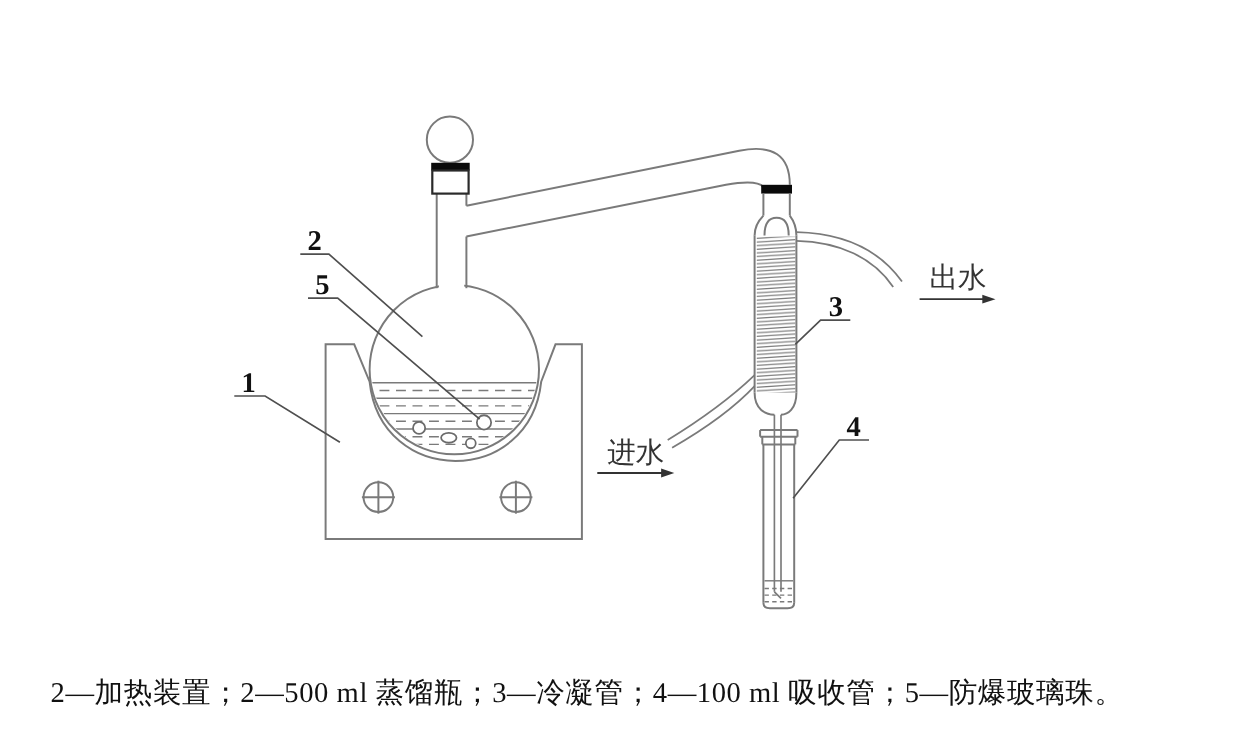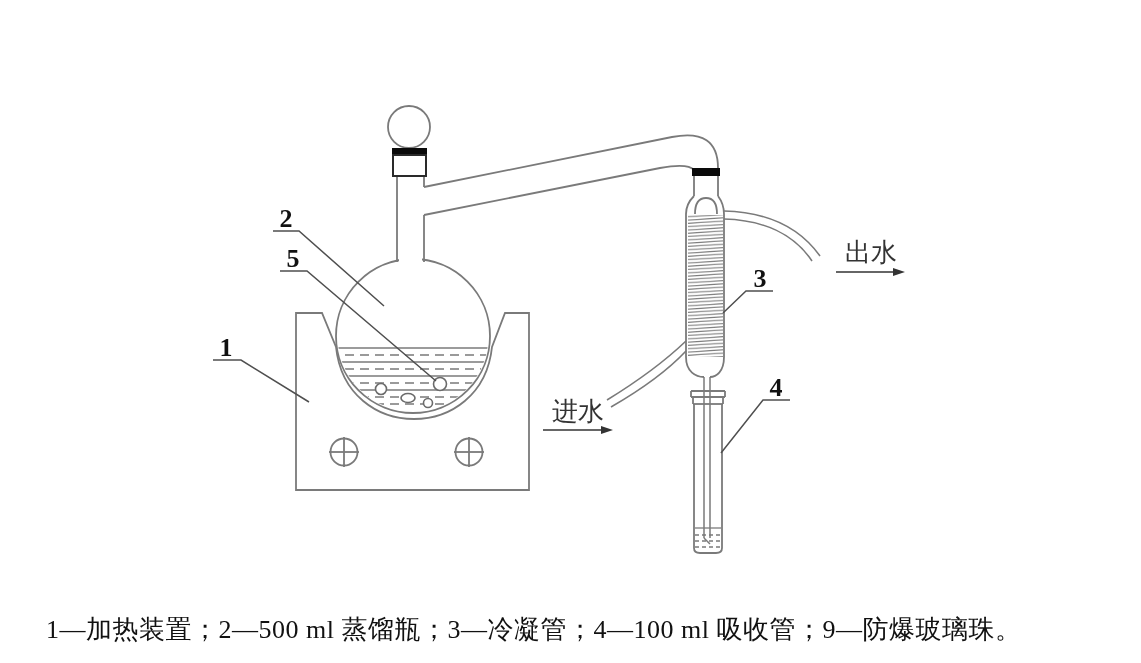--- a/index.html
+++ b/index.html
@@ -147,14 +147,14 @@
       <line x1="543" y1="430" x2="604" y2="430" stroke="#333333" stroke-width="1.6"></line>
       <polygon points="613,430 601,426 601,434" fill="#333333" stroke="none"></polygon>
     </g>
     <text class="flowlabel" x="871" y="261" text-anchor="middle">出水</text>
     <g>
       <line x1="836" y1="272" x2="896" y2="272" stroke="#333333" stroke-width="1.6"></line>
       <polygon points="905,272 893,268 893,276" fill="#333333" stroke="none"></polygon>
     </g>
   </svg>
 
-  <div id="caption">1—加热装置；2—500 ml 蒸馏瓶；3—冷凝管；4—100 ml 吸收管；9—防爆玻璃珠。</div>
+  <div id="caption">2—加热装置；2—500 ml 蒸馏瓶；3—冷凝管；4—100 ml 吸收管；5—防爆玻璃珠。</div>
 </div>
 
 </body></html>

